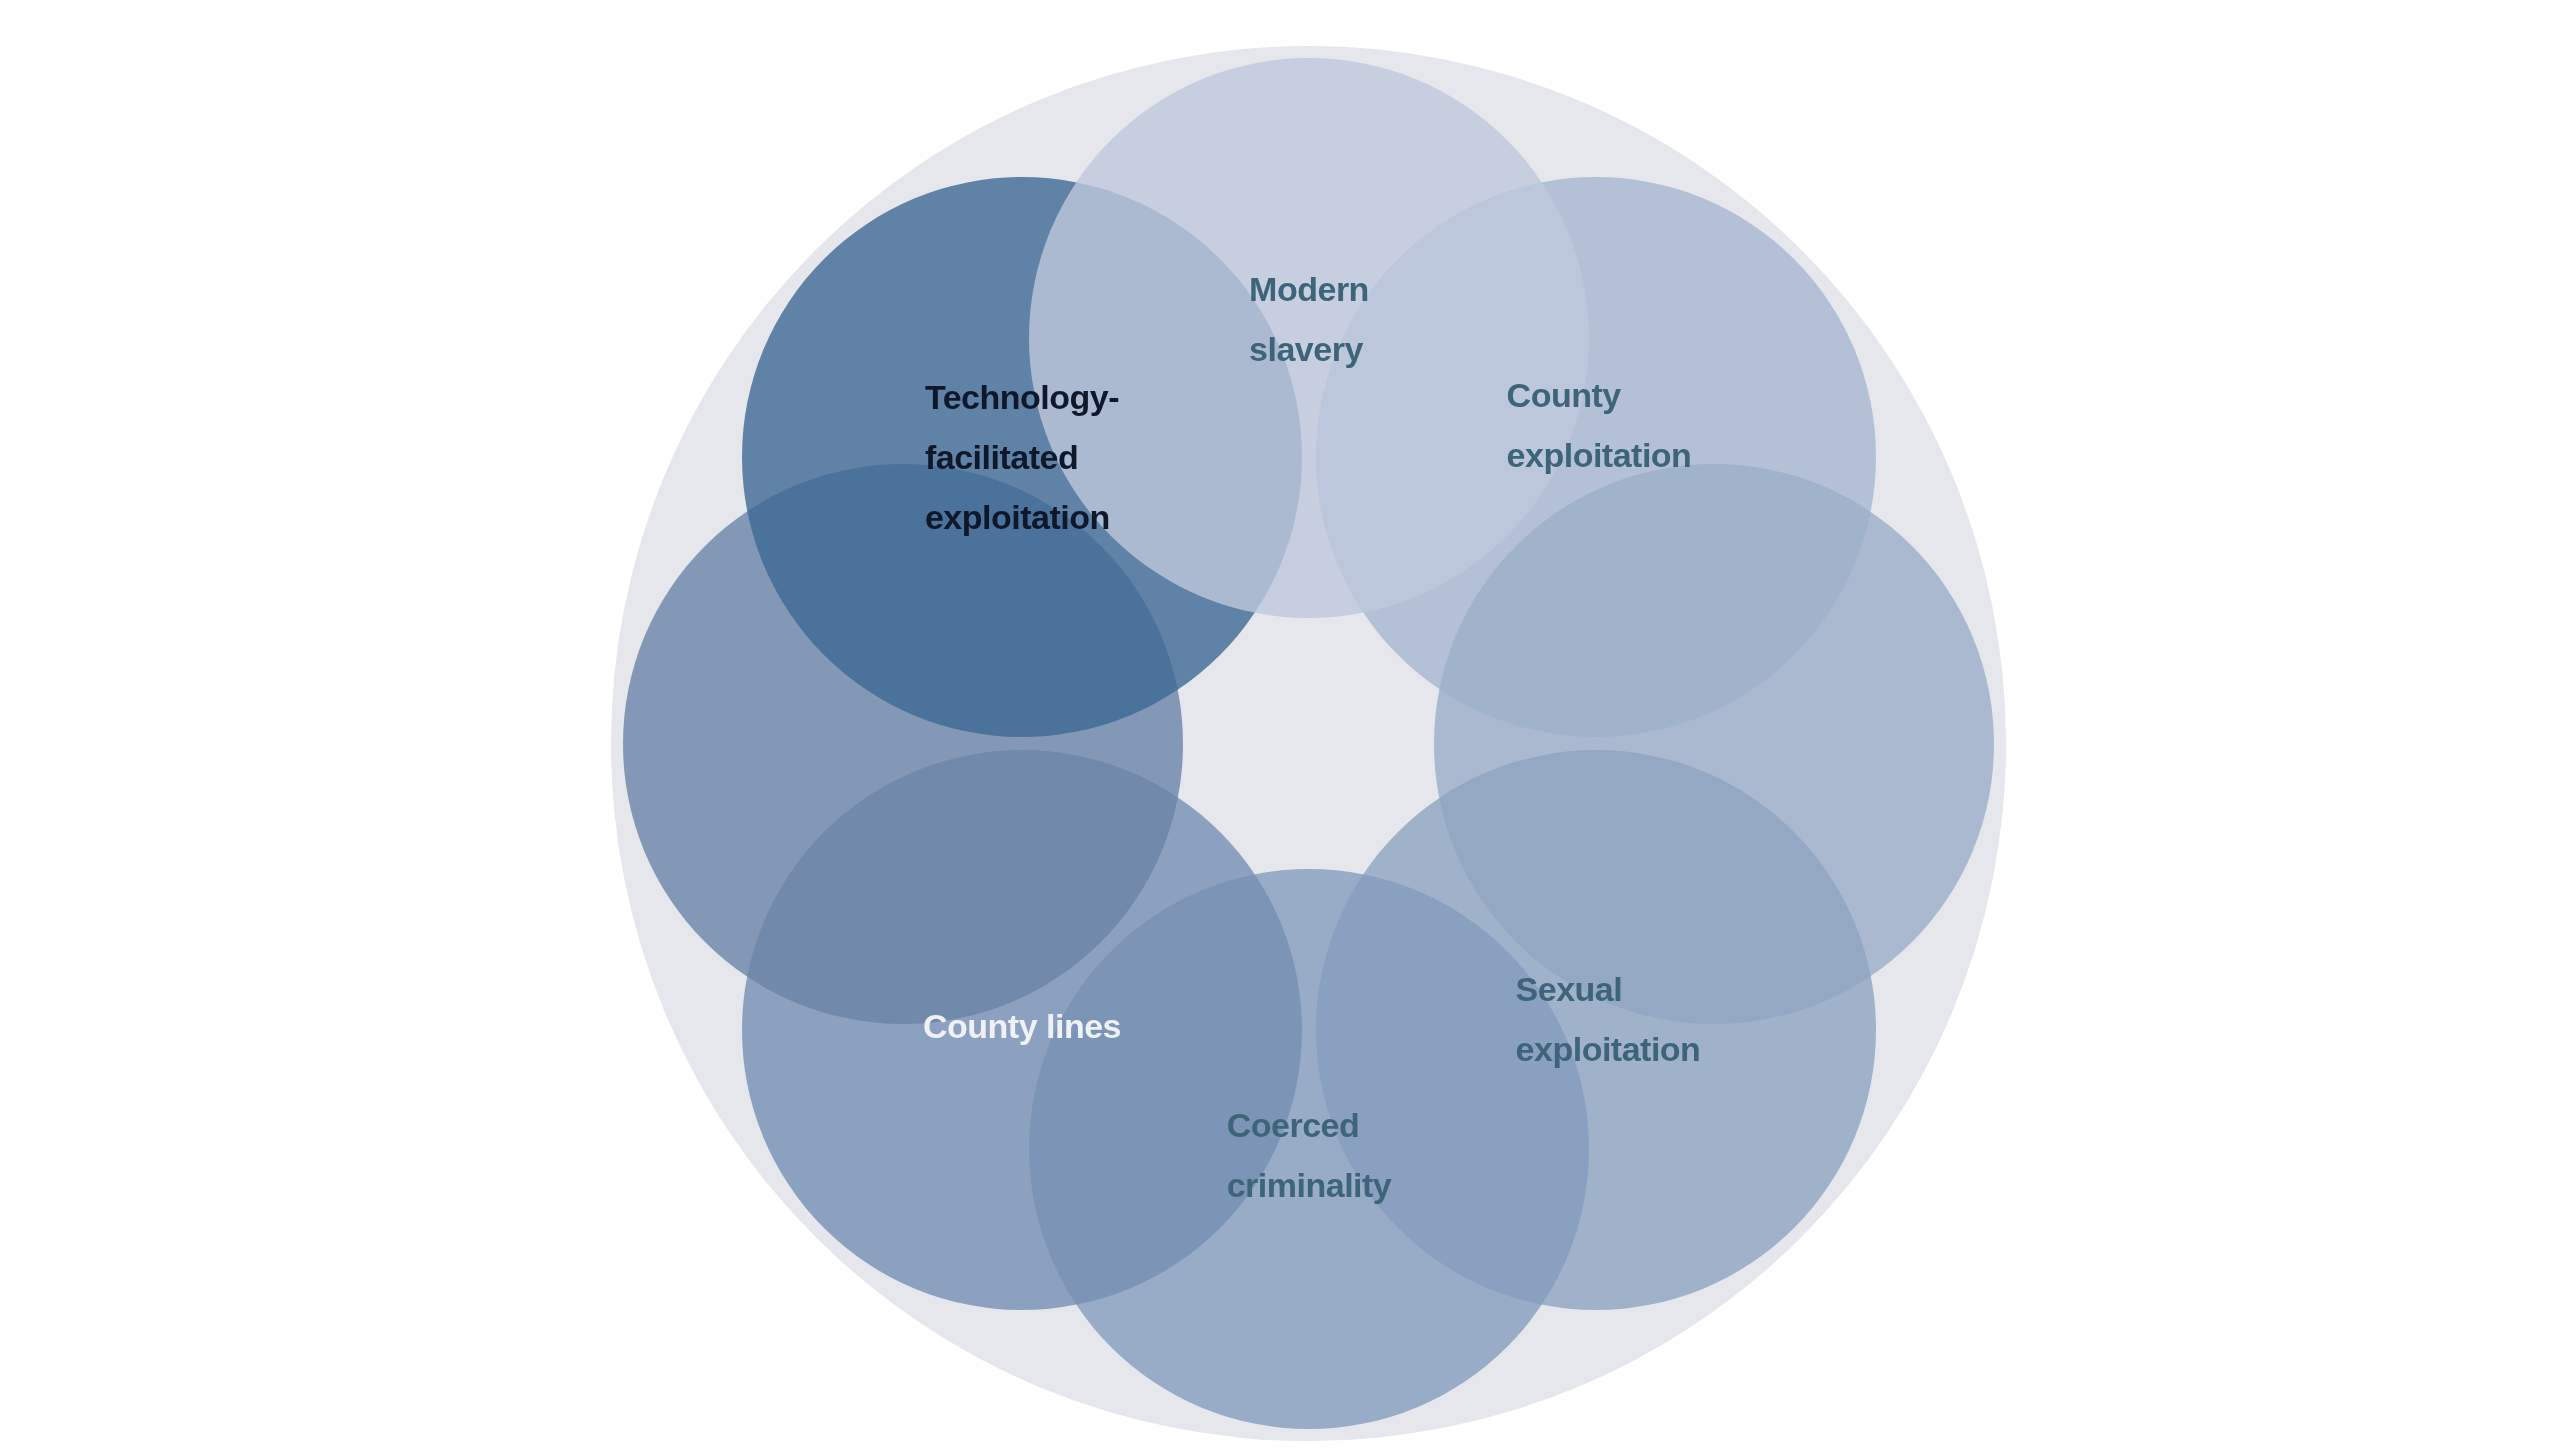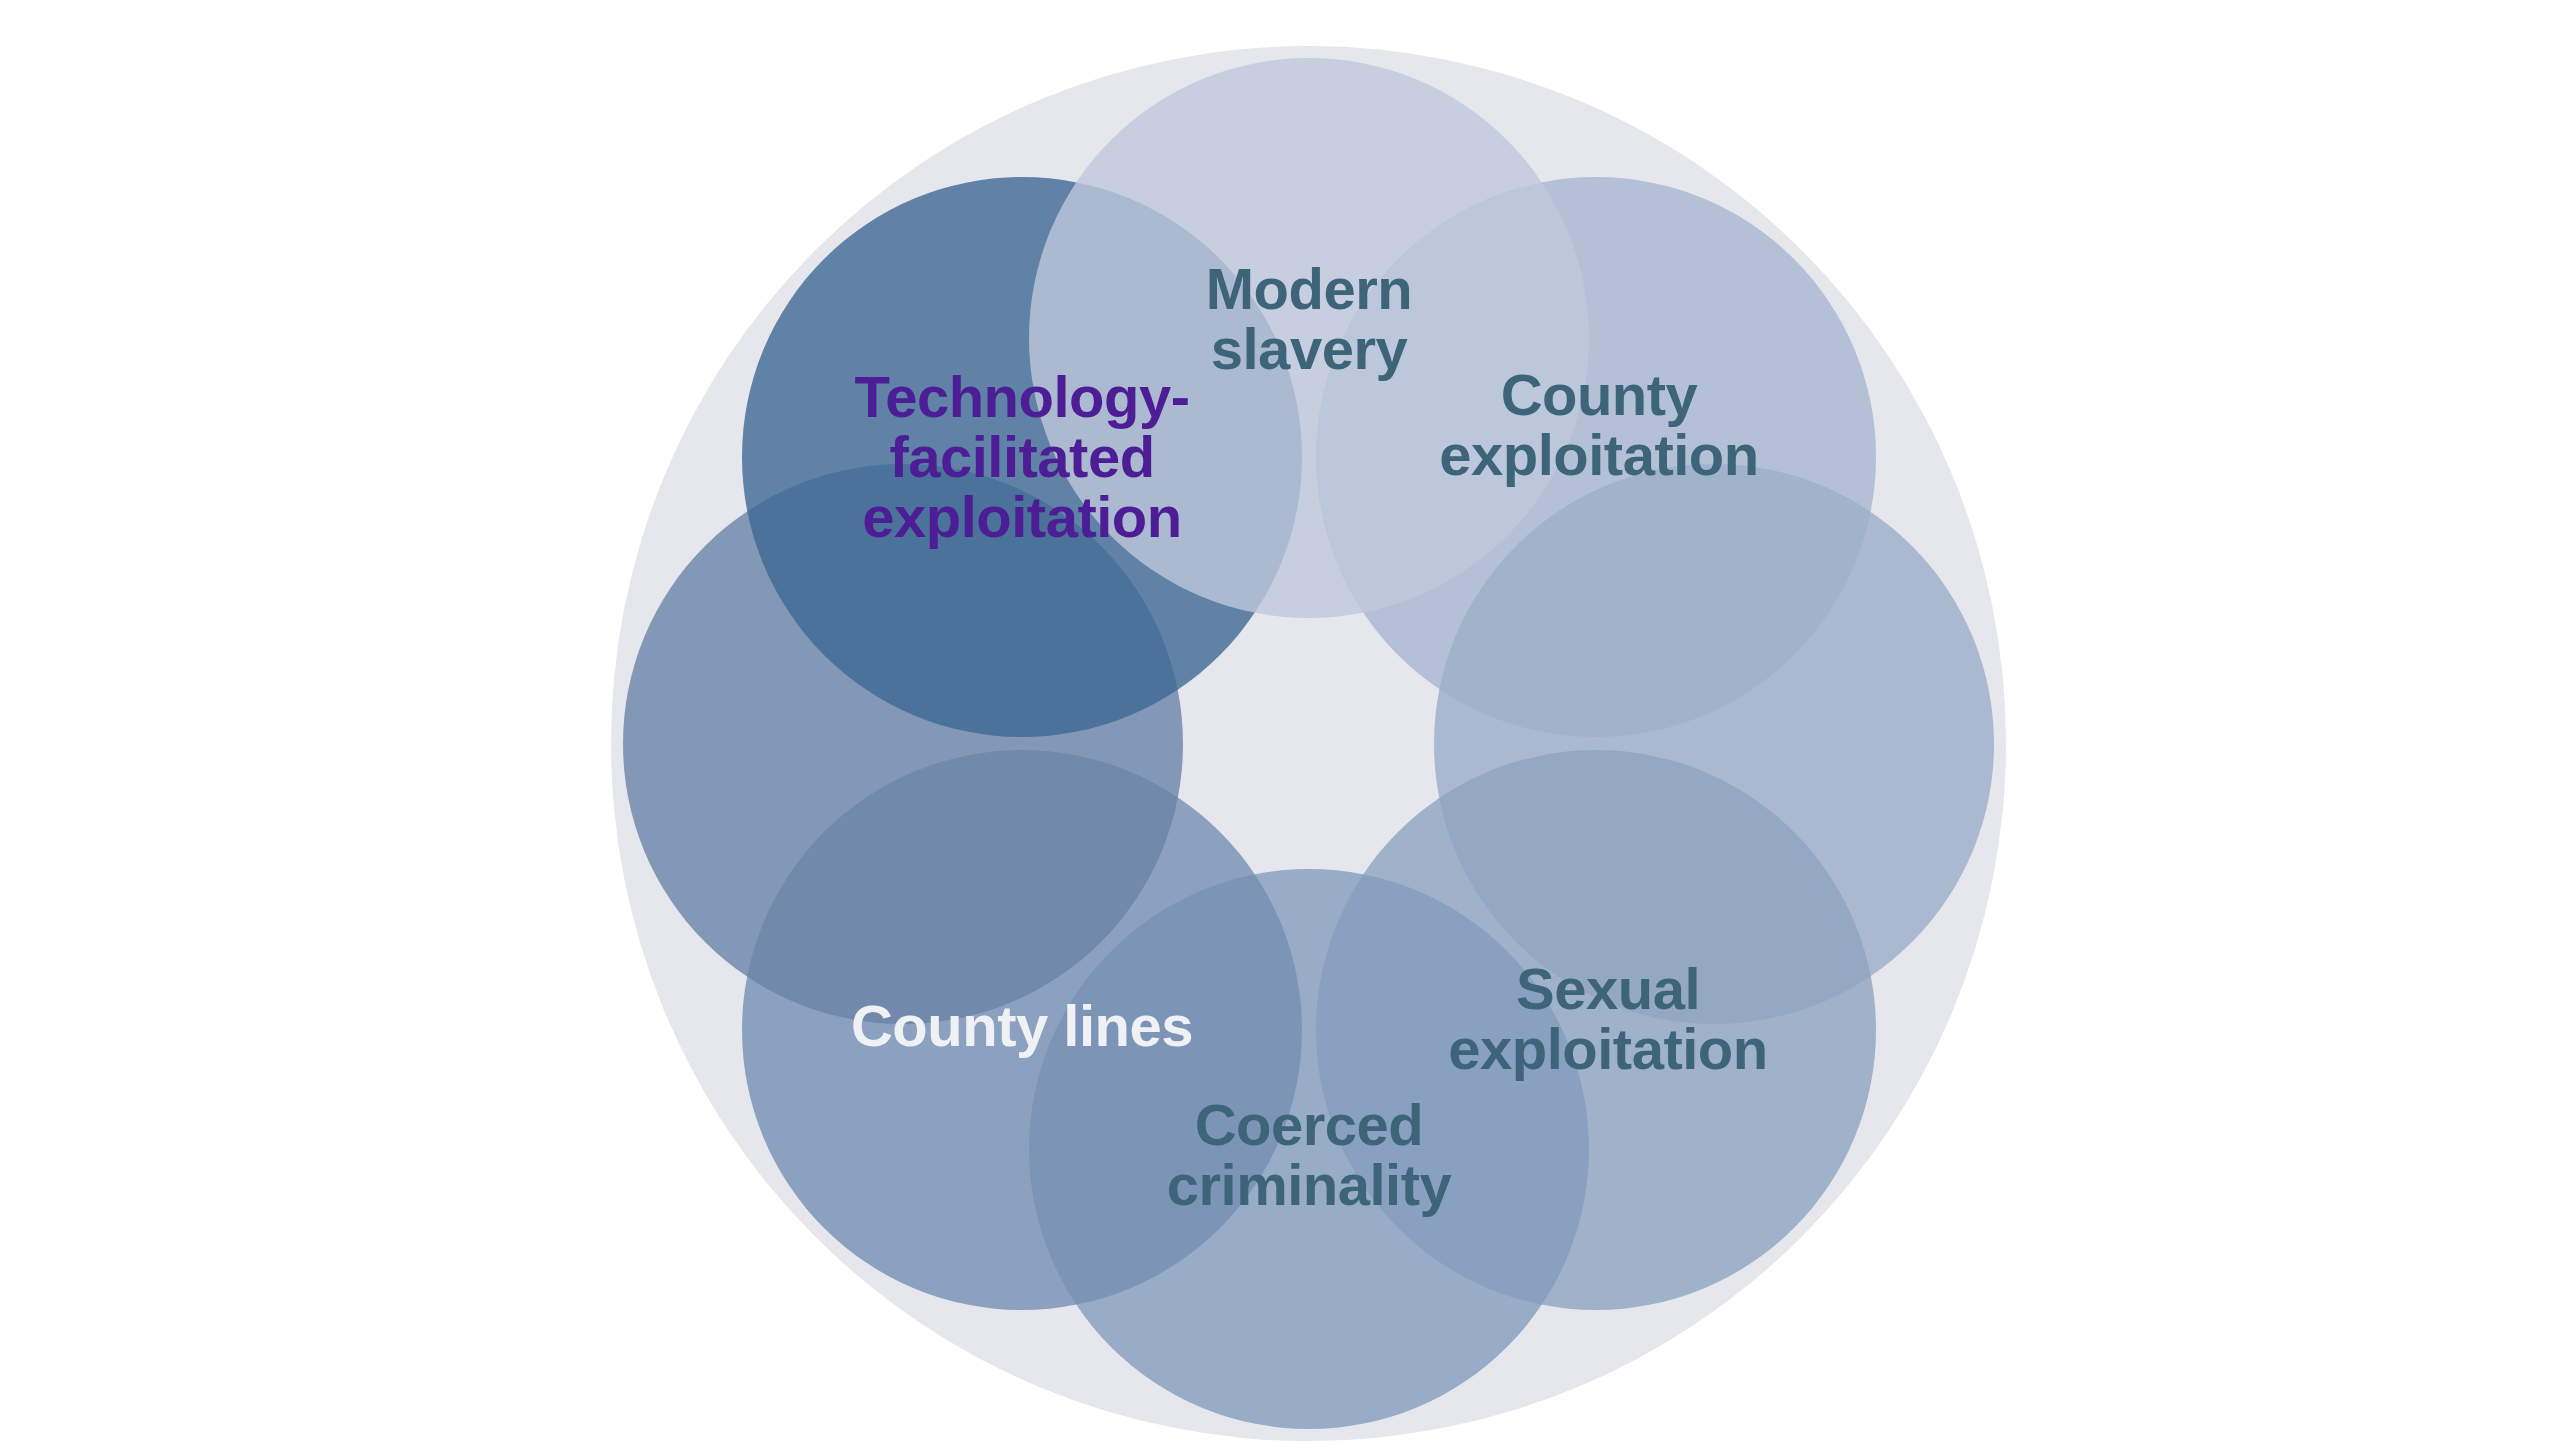--- a/index.html
+++ b/index.html
@@ -28,23 +28,22 @@
   .c-domestic { left: 1434px; top: 464px; }
   .c-sexual   { left: 1316px; top: 750px; }
   .c-coerced  { left: 1029px; top: 869px; }
   .c-county   { left:  742px; top: 750px; }
   .c-debt     { left:  623px; top: 464px; }
   .c-tech     { left:  742px; top: 177px; }
 
   .label {
     position: absolute;
     transform: translate(-50%, -50%);
-    text-align: center;
     font-weight: 700;
-    font-size: 58px;
+    font-size: 34px;
     line-height: 60px;
     letter-spacing: -0.5px;
     white-space: pre-line;
   }
   .l-modern   { left: 1309px; top:  319px; }
   .l-labour   { left: 1599px; top:  425px; }
   .l-domestic { left: 1714px; top:  736px; }
   .l-sexual   { left: 1599px; top: 1019px; }
   .l-coerced  { left: 1309px; top: 1155px; }
   .l-county   { left: 1022px; top: 1026px; }
@@ -69,18 +68,18 @@
 
   <div class="label l-modern" style="color: rgb(61, 100, 120);">Modern
 slavery</div>
   <div class="label l-labour" style="color: rgb(61, 100, 120);">County
 exploitation</div>
   <div class="label l-sexual" style="color: rgb(61, 100, 120); margin-left: 9px;">Sexual
 exploitation</div>
   <div class="label l-coerced" style="color: rgb(61, 100, 120);">Coerced
 criminality</div>
   <div class="label l-county" style="color: rgb(239, 241, 245);">County lines</div>
-  <div class="label l-tech" style="color: #4c1d95;">Technology-
+  <div class="label l-tech" style="color: #0f172a;">Technology-
 facilitated
 exploitation</div>
 
 </div>
 
 
 </body></html>

